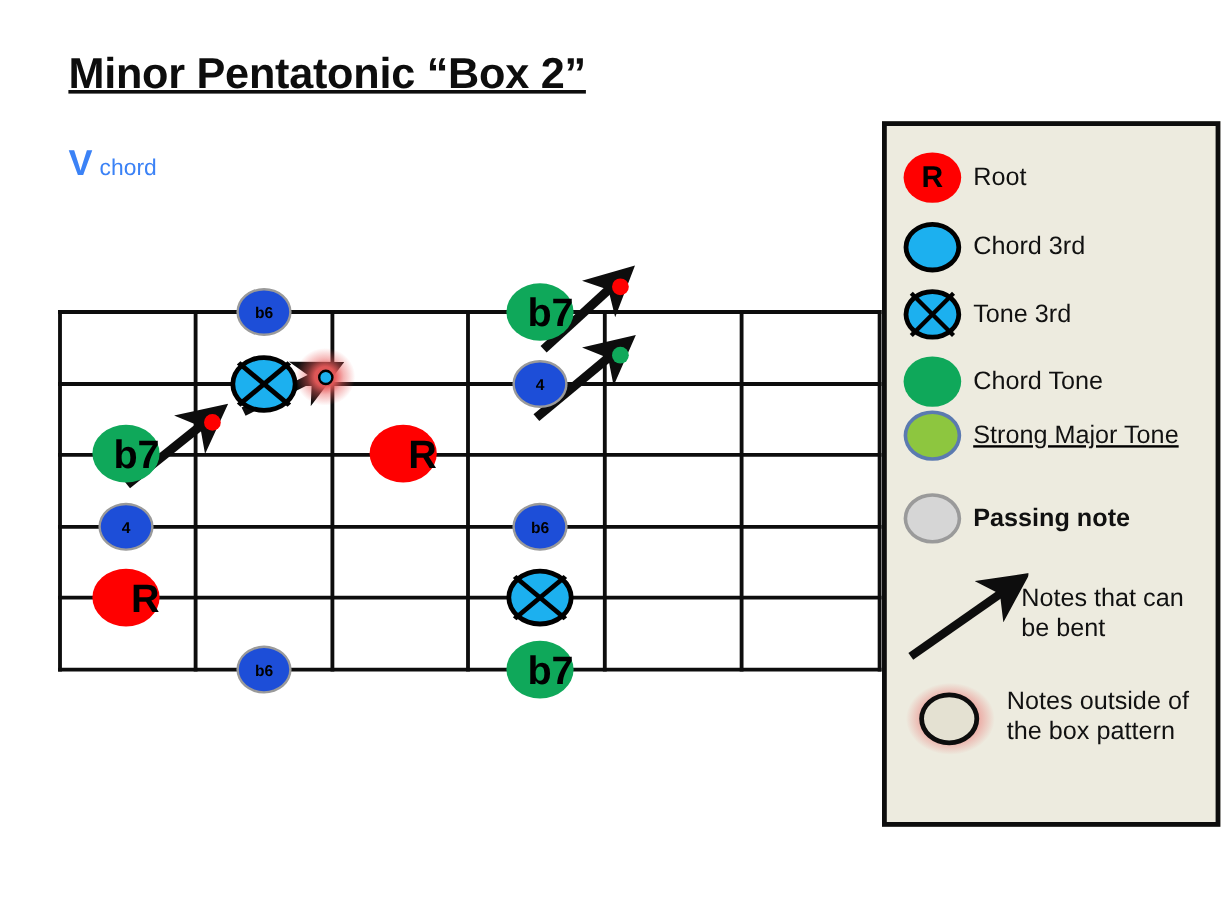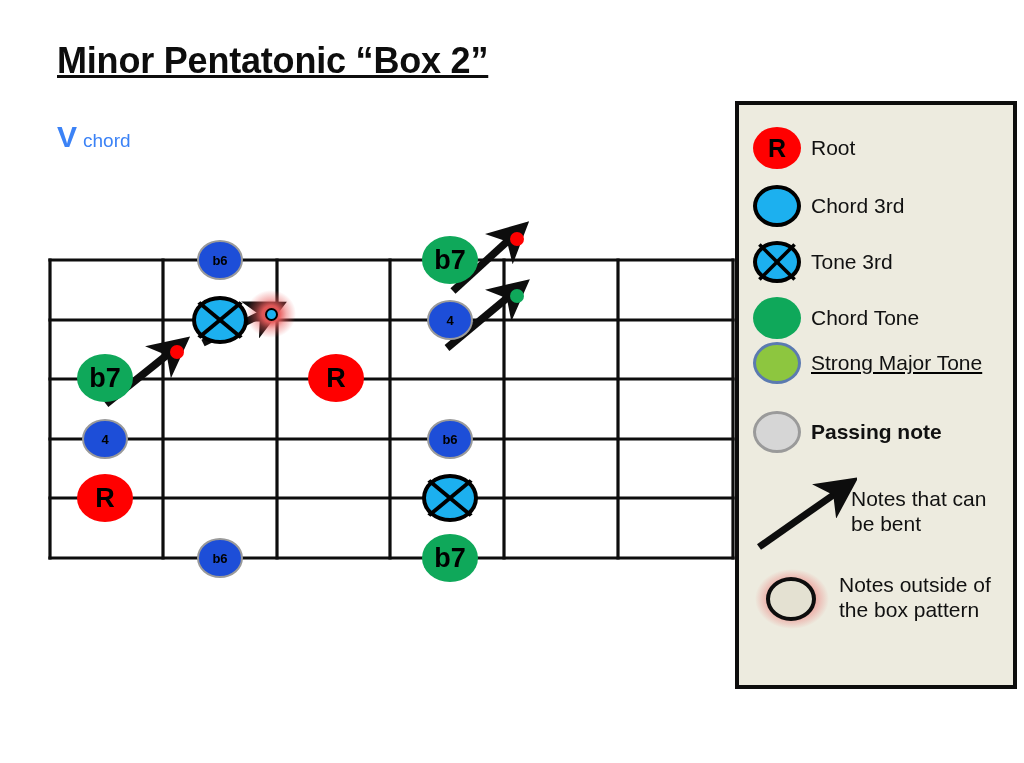--- a/index.html
+++ b/index.html
@@ -27,21 +27,21 @@
   #fretboard{position:absolute;left:0;top:0;width:760px;height:600px;}
   #fretboard svg{position:absolute;left:0;top:0;}
 
   .note{
     position:absolute;border-radius:50%;
     display:flex;align-items:center;justify-content:center;
     box-sizing:border-box;
     font-weight:bold;color:#000;
     line-height:1;
   }
-  .note.big{width:56px;height:48px;font-size:27px;}
+  .note.big{width:56px;height:48px;font-size:33px;justify-content:flex-end;}
   .note.small{width:46px;height:40px;font-size:13px;}
   .note.red{background:#ff0000;}
   .note.green{background:#0fa85a;}
   .note.gray{background:#1d4ed8;border:2.5px solid #9a9a9a;}
   .note.blue{background:#1cb0ef;border:4px solid #000;}
   .note.blue .xmark{position:absolute;left:0;top:0;width:100%;height:100%;}
 
   
   .tdot{position:absolute;border-radius:50%;}
   .tdot.red{background:#ff0000;}

